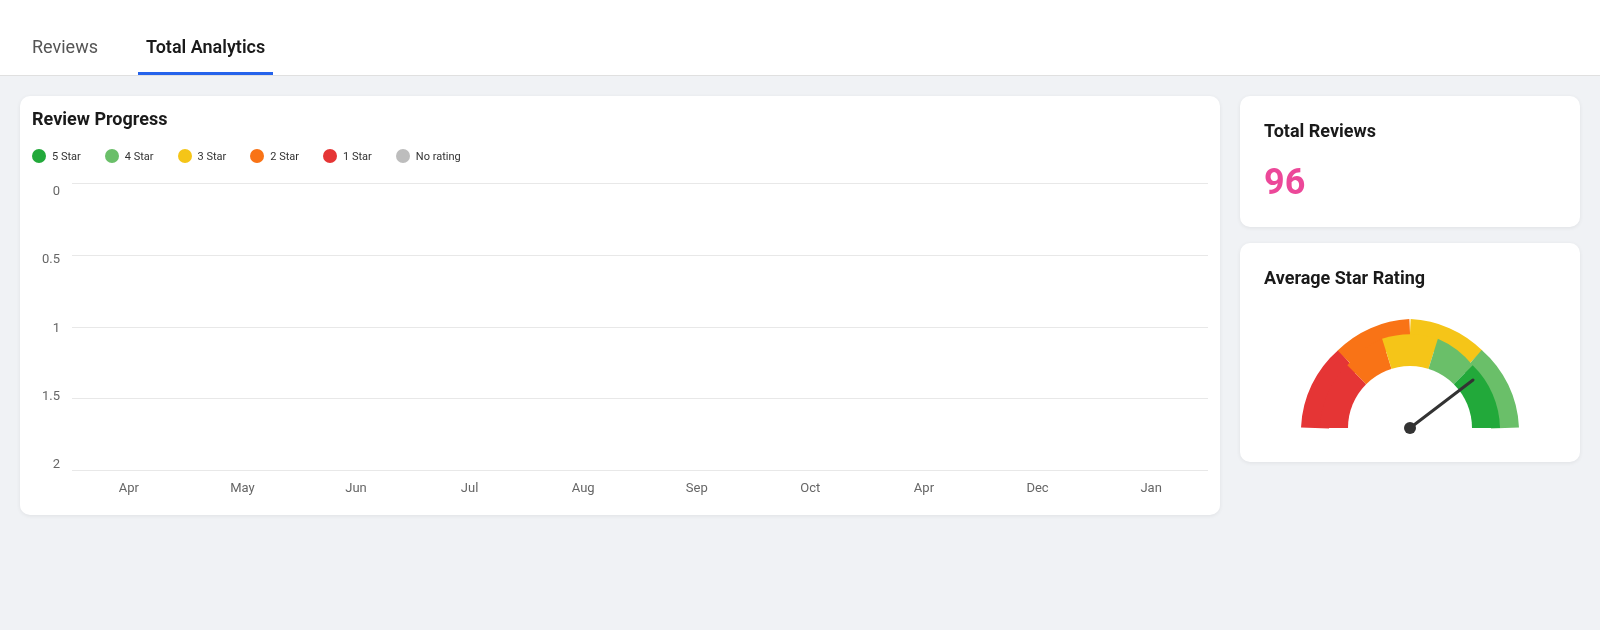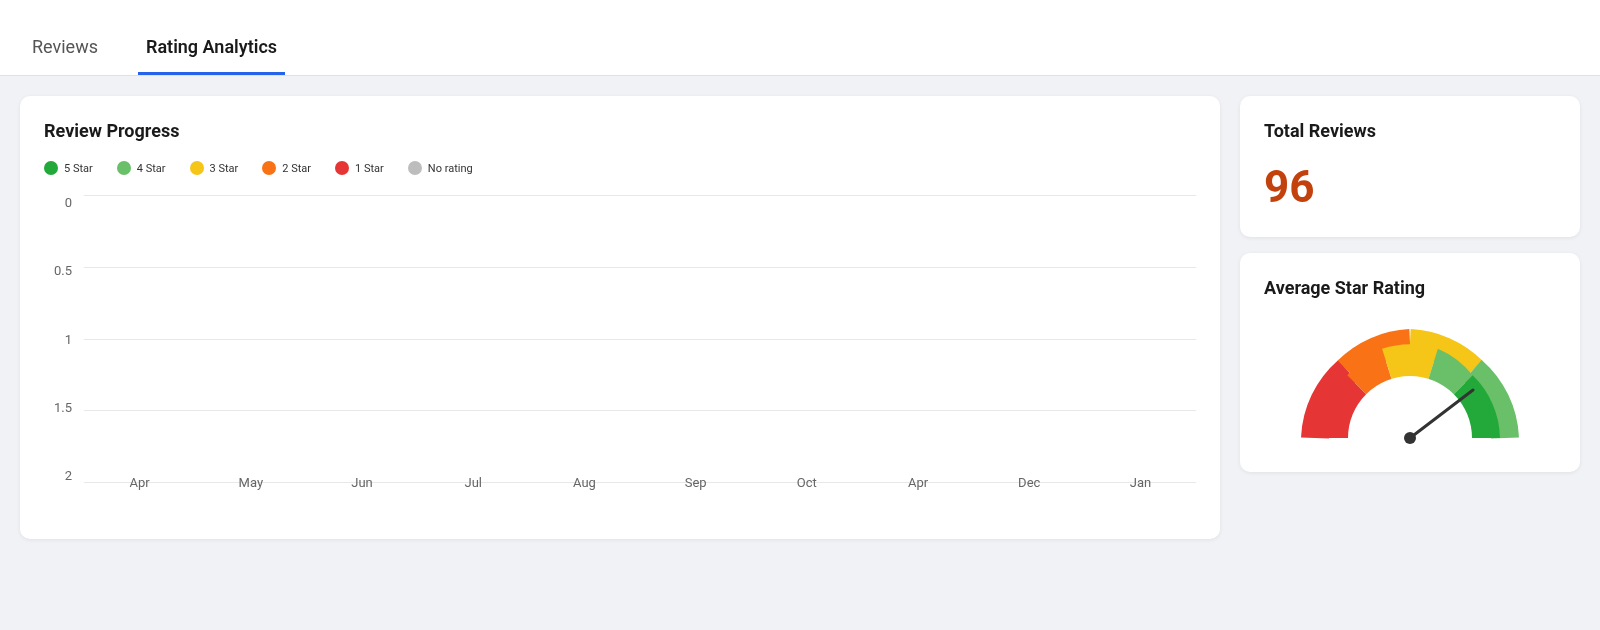--- a/index.html
+++ b/index.html
@@ -40,21 +40,21 @@
     .main-content {
       display: flex;
       gap: 20px;
       padding: 20px 20px;
     }
 
     
     .review-progress-card {
       background: #fff;
       border-radius: 10px;
-      padding: 24px;
+      padding: 12px;
       flex: 1;
       box-shadow: 0 1px 4px rgba(0,0,0,0.07);
     }
     .card-title {
       font-size: 18px;
       font-weight: 700;
       color: #1a1a1a;
       margin-bottom: 20px;
     }
 
@@ -132,26 +132,26 @@
       flex-direction: column;
       align-items: center;
       flex: 1;
     }
     .bar {
       width: 32px;
       border-radius: 3px 3px 0 0;
     }
     .x-axis {
       position: absolute;
-      bottom: 8px;
+      bottom: 0;
       left: 0;
       right: 0;
       height: 32px;
       display: flex;
-      align-items: flex-start;
+      align-items: center;
       justify-content: space-around;
     }
     .x-label {
       font-size: 13px;
       color: #666;
       text-align: center;
       flex: 1;
     }
 
     
@@ -161,23 +161,23 @@
       flex-direction: column;
       gap: 16px;
     }
     .side-card {
       background: #fff;
       border-radius: 10px;
       padding: 24px;
       box-shadow: 0 1px 4px rgba(0,0,0,0.07);
     }
     .total-reviews-number {
-      font-size: 44px;
+      font-size: 36px;
       font-weight: 700;
-      color: #c2410c;
+      color: #ec4899;
       margin-top: 12px;
     }
 
     
     .gauge-container {
       margin-top: 16px;
       display: flex;
       flex-direction: column;
       align-items: center;
     }
@@ -203,21 +203,21 @@
       font-size: 13px;
       color: #666;
       margin-top: 4px;
     }
   </style>
 </head>
 <body>
 
 <div class="tab-bar">
   <div class="tab">Reviews</div>
-  <div class="tab active">Rating Analytics</div>
+  <div class="tab active">Total Analytics</div>
 </div>
 
 <div class="main-content">
 
   <div class="review-progress-card">
     <div class="card-title">Review Progress</div>
 
     <div class="legend">
       <div class="legend-item">
         <span class="legend-dot" style="background:#22a93a;"></span>

